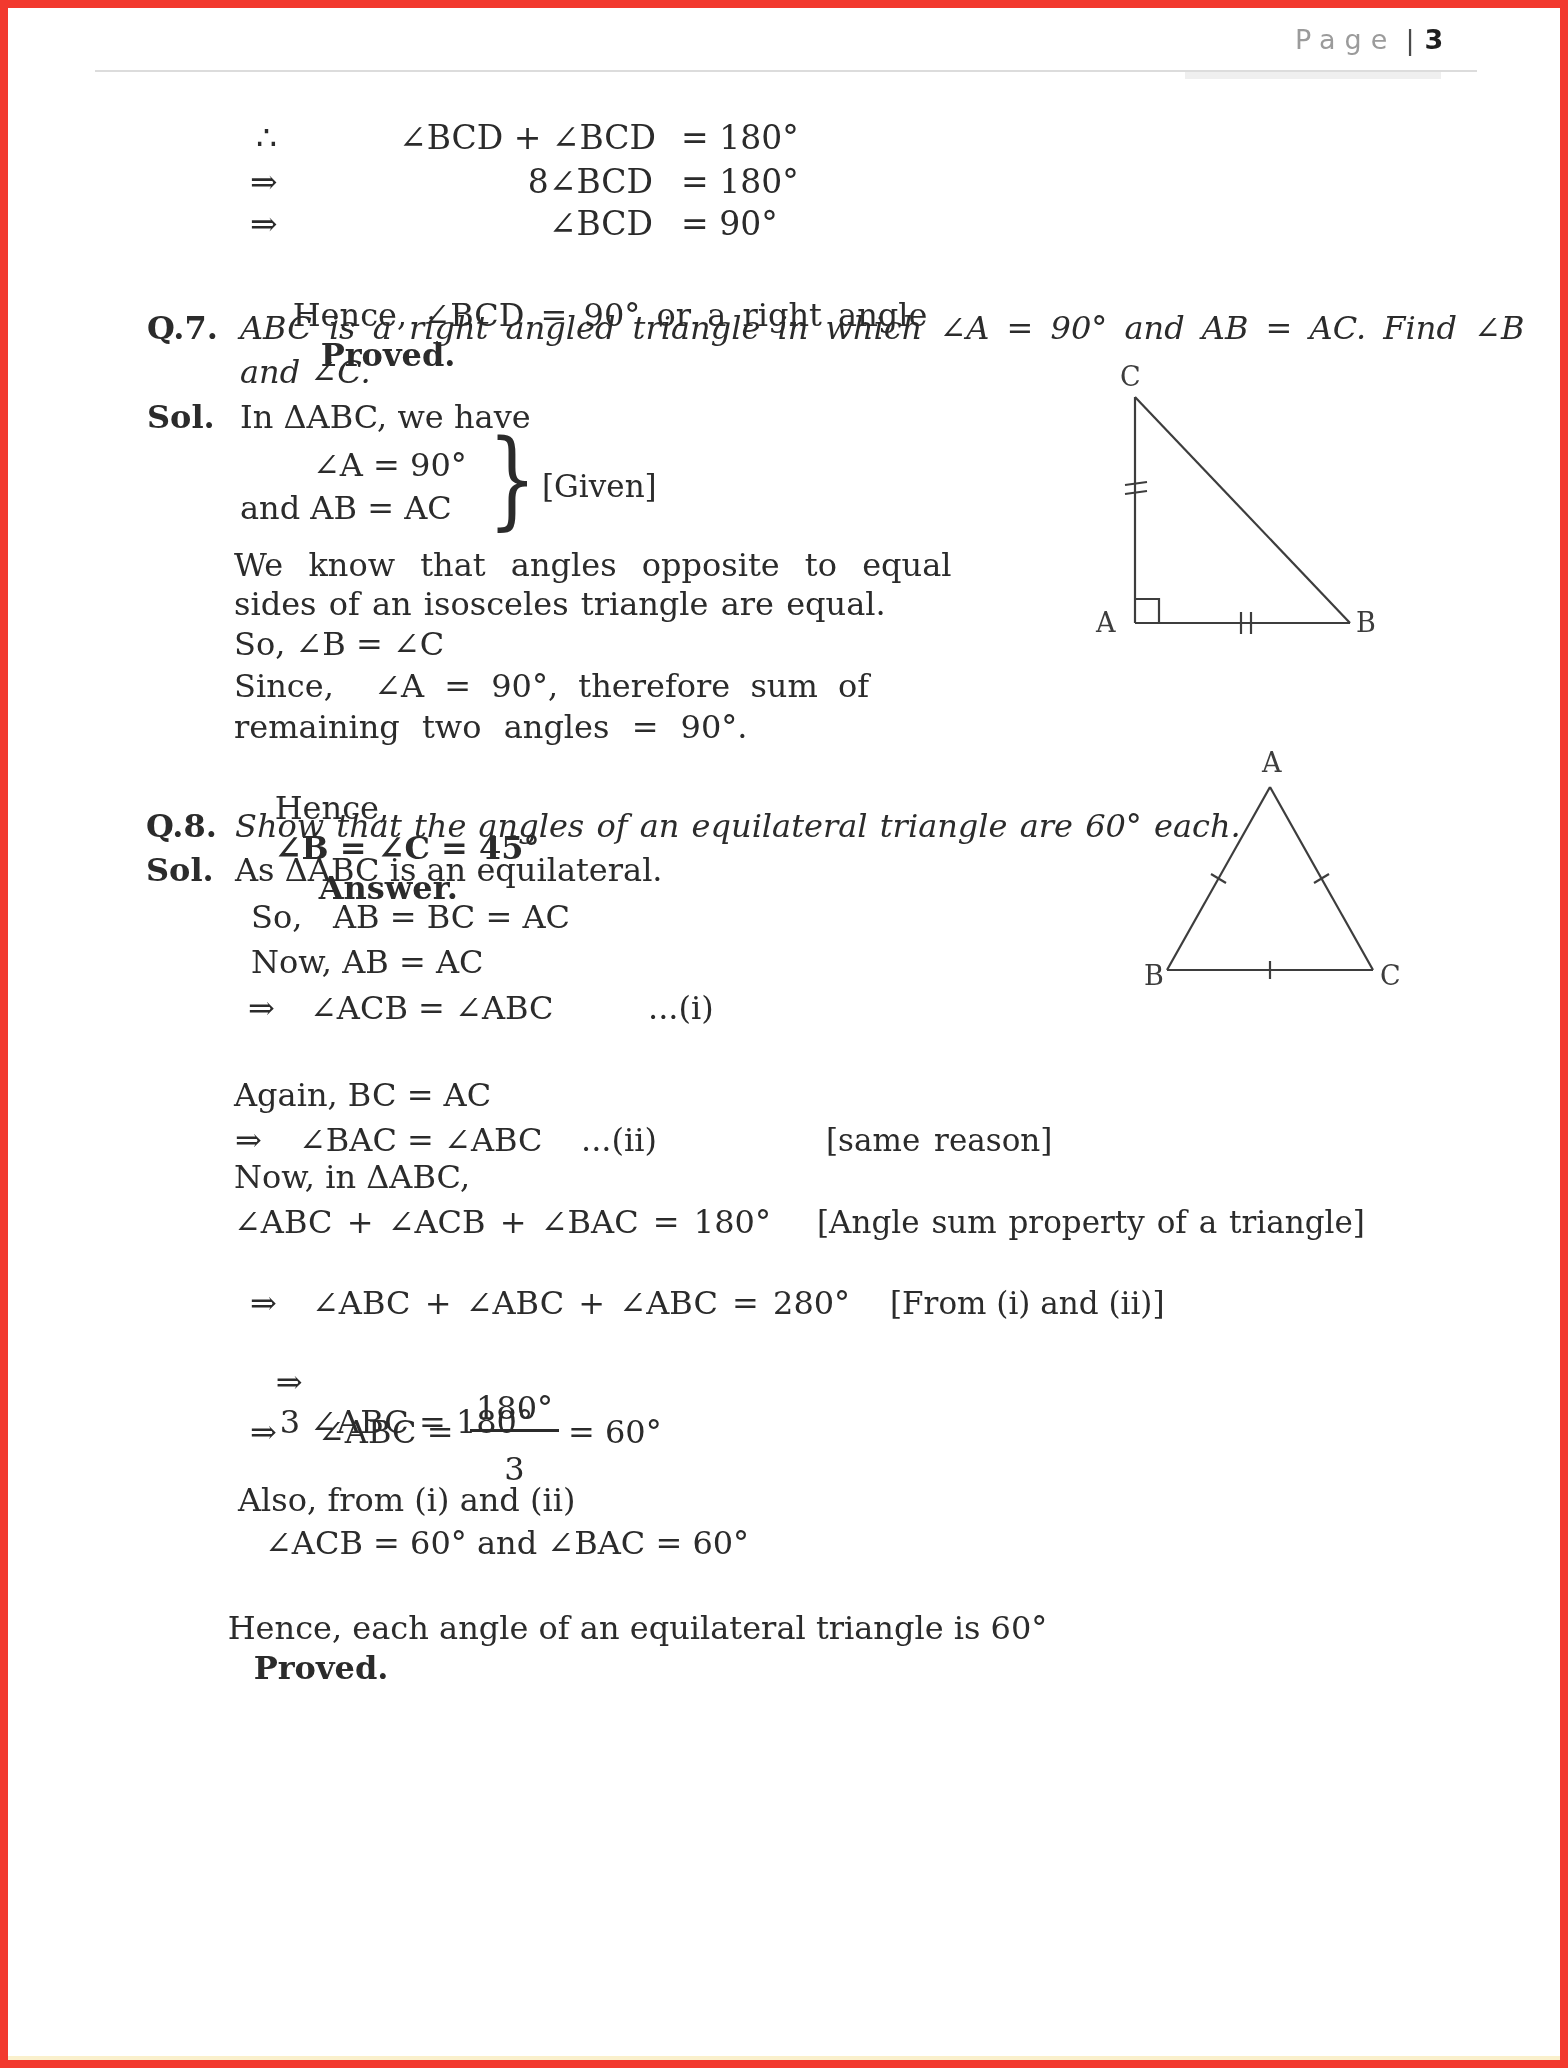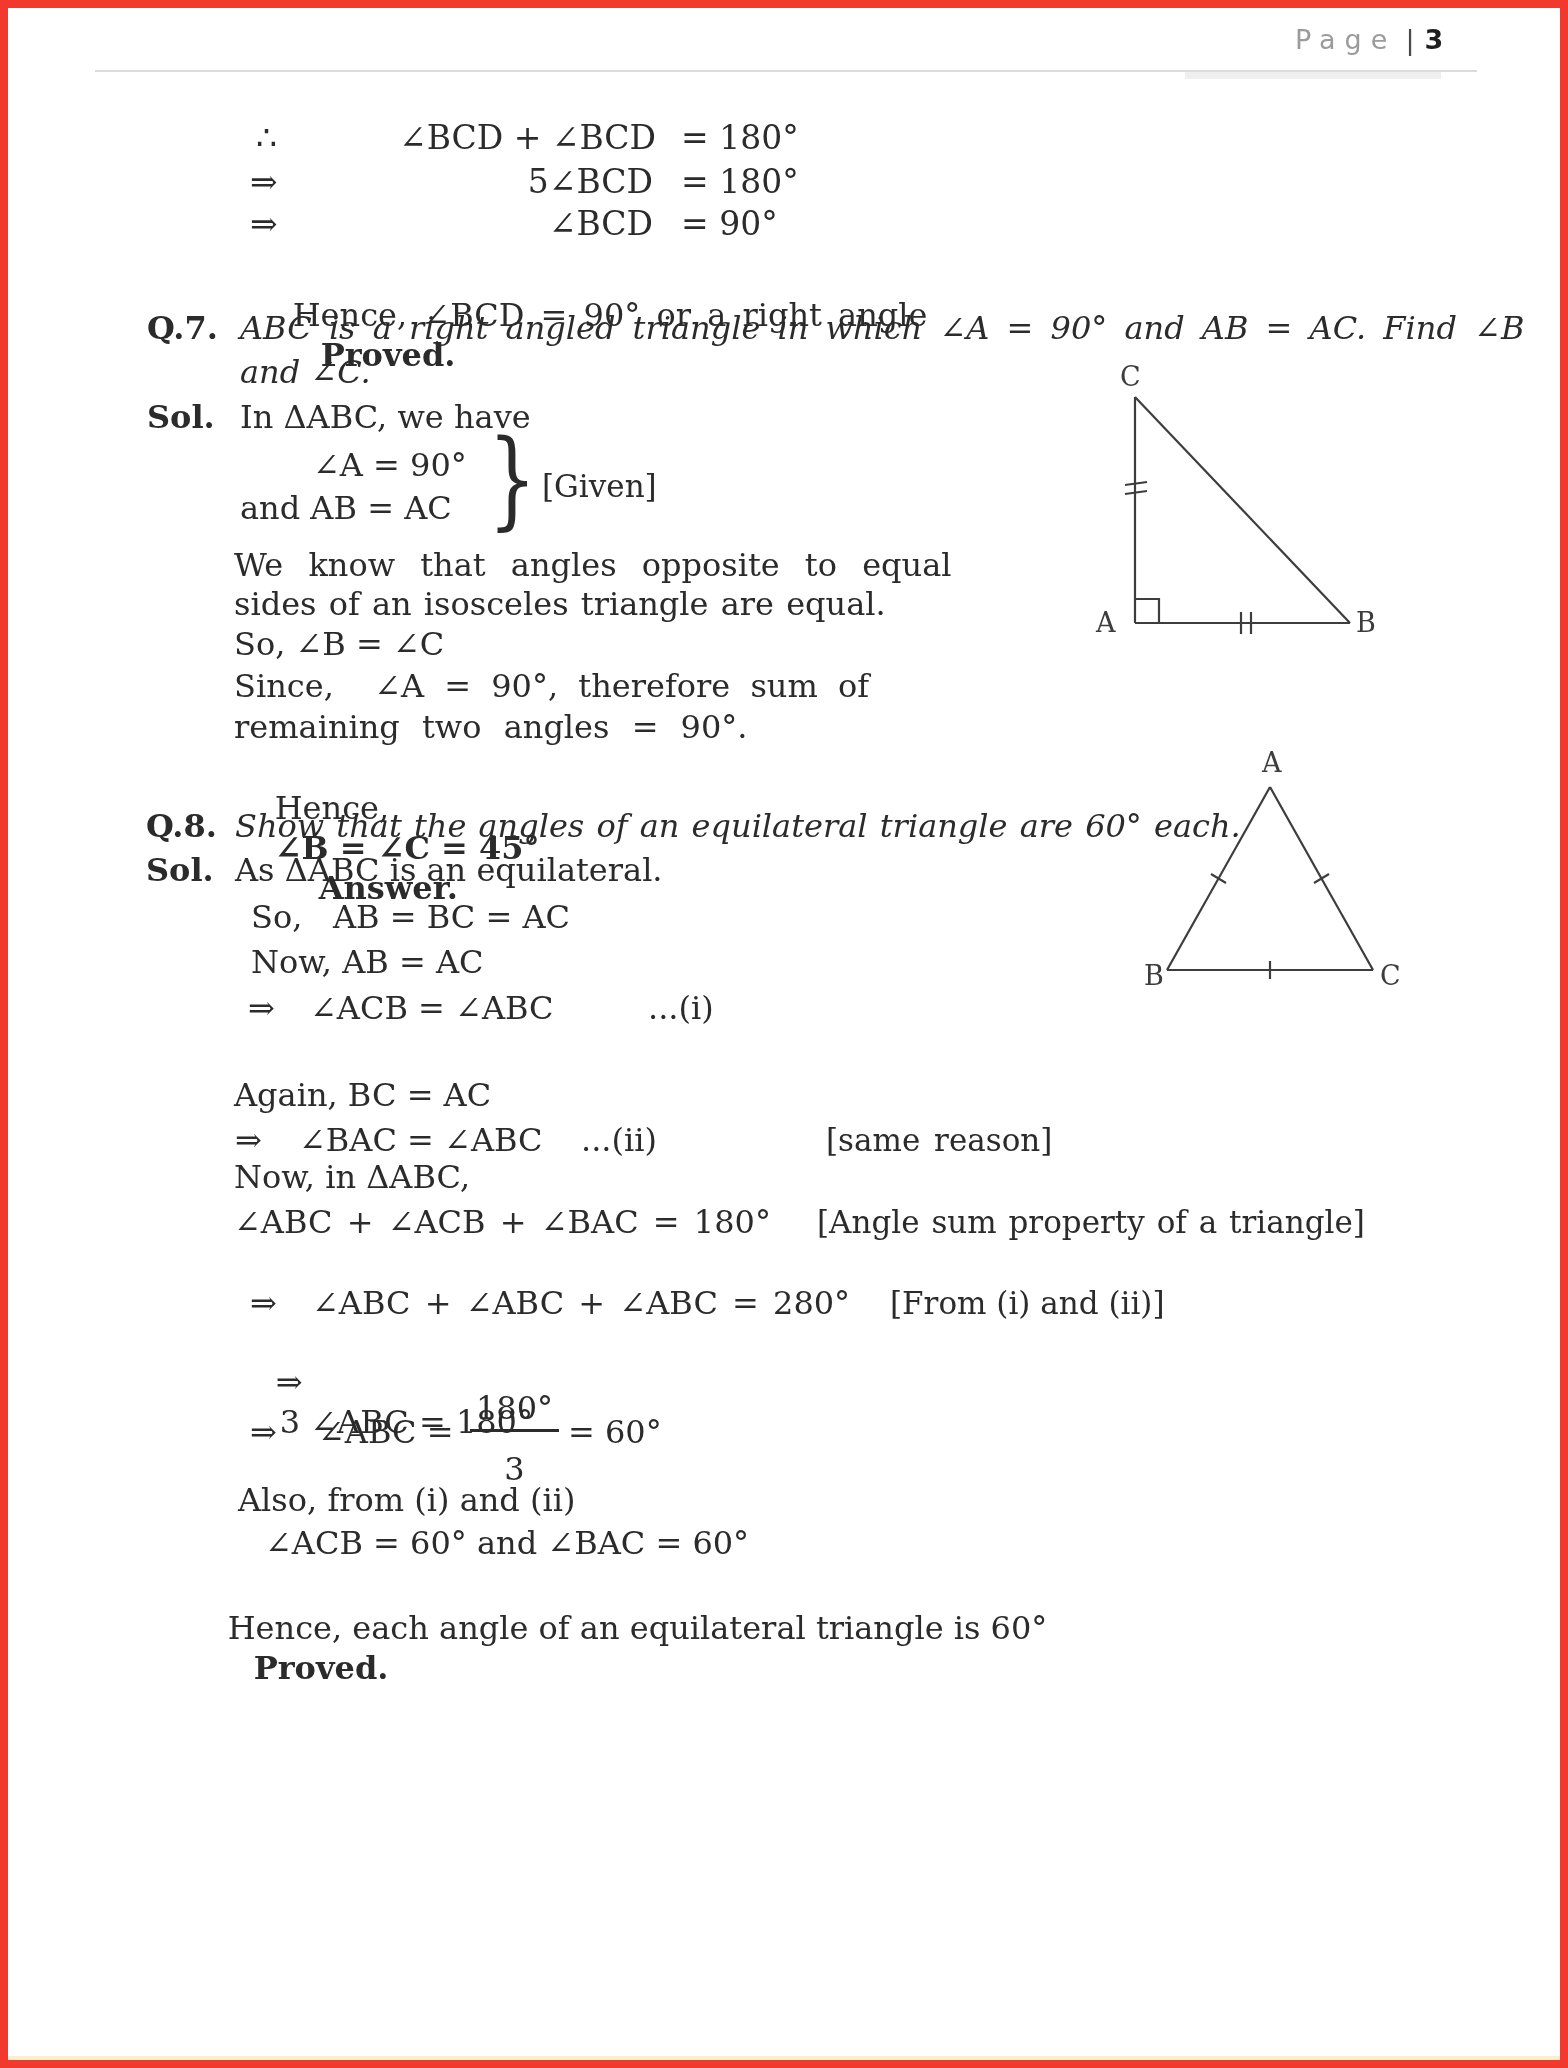--- a/index.html
+++ b/index.html
@@ -63,21 +63,21 @@
     <span class="pw">Page</span>
     <span class="dv">|</span>
     <span class="pn">3</span>
   </div>
 
   <span class="ln eq" style="left:256px;top:118px;">∴</span>
   <span class="ln eq lhs-box" style="left:399px;top:118px;">∠BCD + ∠BCD</span>
   <span class="ln eq" style="left:681px;top:118px;">= 180°</span>
 
   <span class="ln eq" style="left:250px;top:162px;">⇒</span>
-  <span class="ln eq lhs-box" style="left:399px;top:162px;">5∠BCD</span>
+  <span class="ln eq lhs-box" style="left:399px;top:162px;">8∠BCD</span>
   <span class="ln eq" style="left:681px;top:162px;">= 180°</span>
 
   <span class="ln eq" style="left:250px;top:204px;">⇒</span>
   <span class="ln eq lhs-box" style="left:399px;top:204px;">∠BCD</span>
   <span class="ln eq" style="left:681px;top:204px;">= 90°</span>
 
   <div class="ln" style="left:252px;top:255px;">
     <span style="word-spacing:6px;">Hence, ∠BCD = 90° or a right angle</span>
     <span class="b" style="margin-left:28px;">Proved.</span>
   </div>

